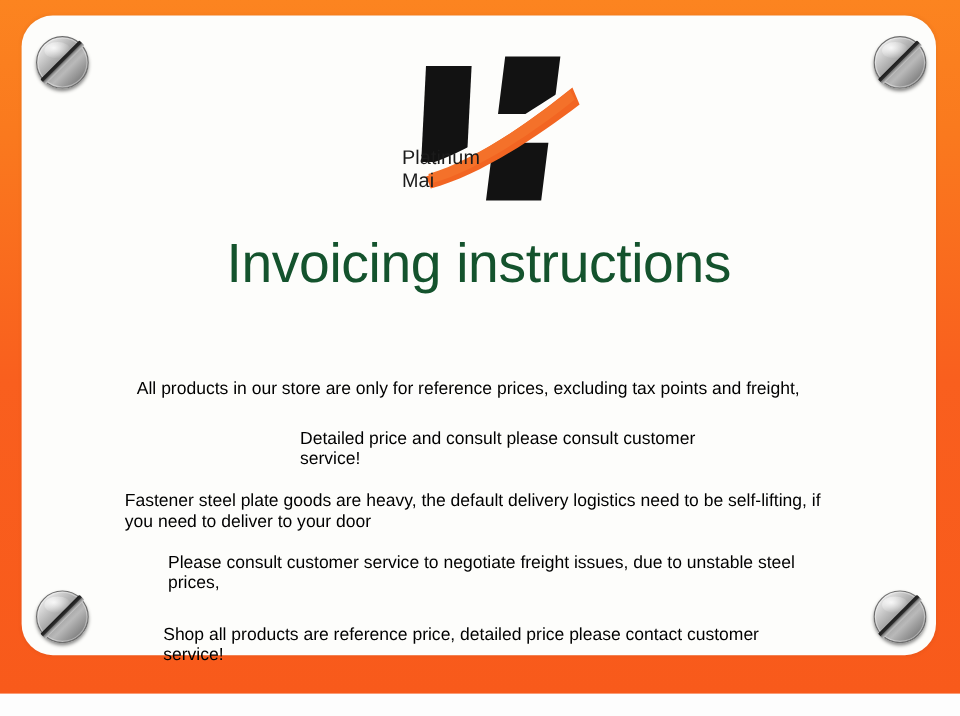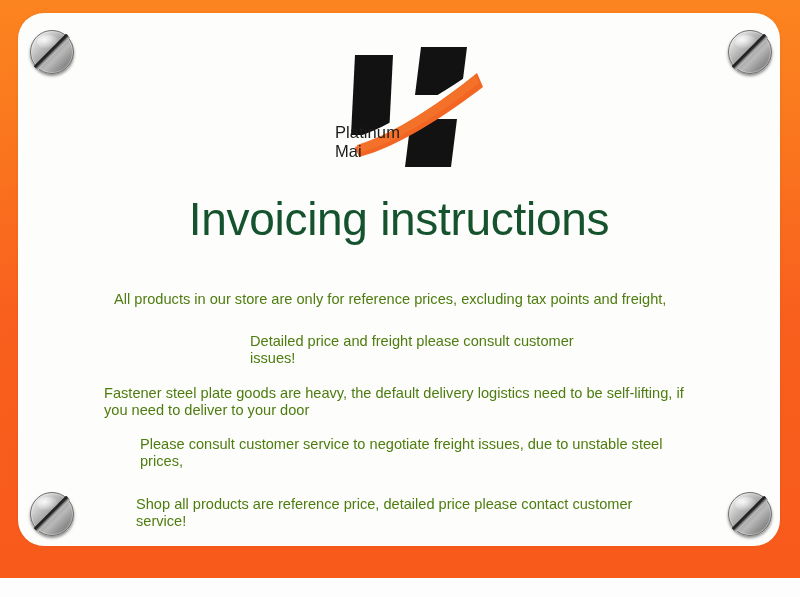--- a/index.html
+++ b/index.html
@@ -118,23 +118,24 @@
     font-size: 46px;
     line-height: 56px;
     color: #14532d;
     font-weight: normal;
     letter-spacing: -0.3px;
   }
 
   
   .para {
     position: absolute;
-    color: #4d7c0f;
+    color: #000000;
     font-size: 14.6px;
     line-height: 17px;
+    margin-top: 25px;
   }
   #para-1 { left: 96px;  top: 278px; width: 600px; }
   #para-2 { left: 232px; top: 320px; width: 340px; }
   #para-3 { left: 86px;  top: 372px; width: 600px; }
   #para-4 { left: 122px; top: 423px; width: 530px; }
   #para-5 { left: 118px; top: 483px; width: 540px; }
 
   
   #bottom-strip {
     width: 800px;
@@ -166,21 +167,21 @@
         </svg>
         <div id="logo-text">Platinum
 Mai</div>
       </div>
     </div>
 
     <div id="title">Invoicing instructions</div>
 
     <div class="para" id="para-1">All products in our store are only for reference prices, excluding tax points and freight,</div>
 
-    <div class="para" id="para-2">Detailed price and freight please consult customer issues!</div>
+    <div class="para" id="para-2">Detailed price and consult please consult customer service!</div>
 
     <div class="para" id="para-3">Fastener steel plate goods are heavy, the default delivery logistics need to be self-lifting, if you need to deliver to your door</div>
 
     <div class="para" id="para-4">Please consult customer service to negotiate freight issues, due to unstable steel prices,</div>
 
     <div class="para" id="para-5">Shop all products are reference price, detailed price please contact customer service!</div>
 
   </div>
 
   <div class="screw" id="screw-tl"></div>

